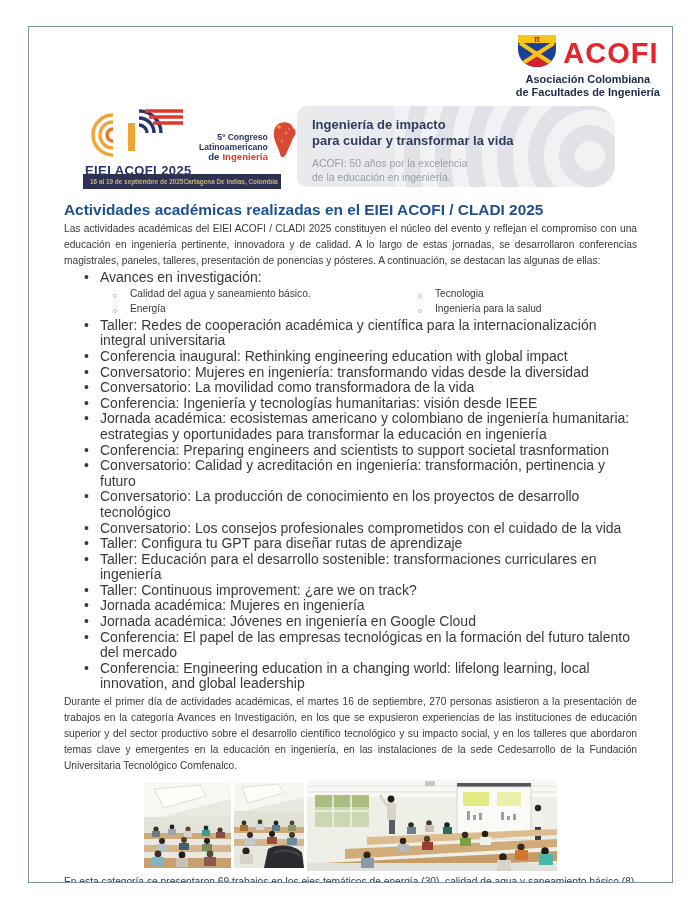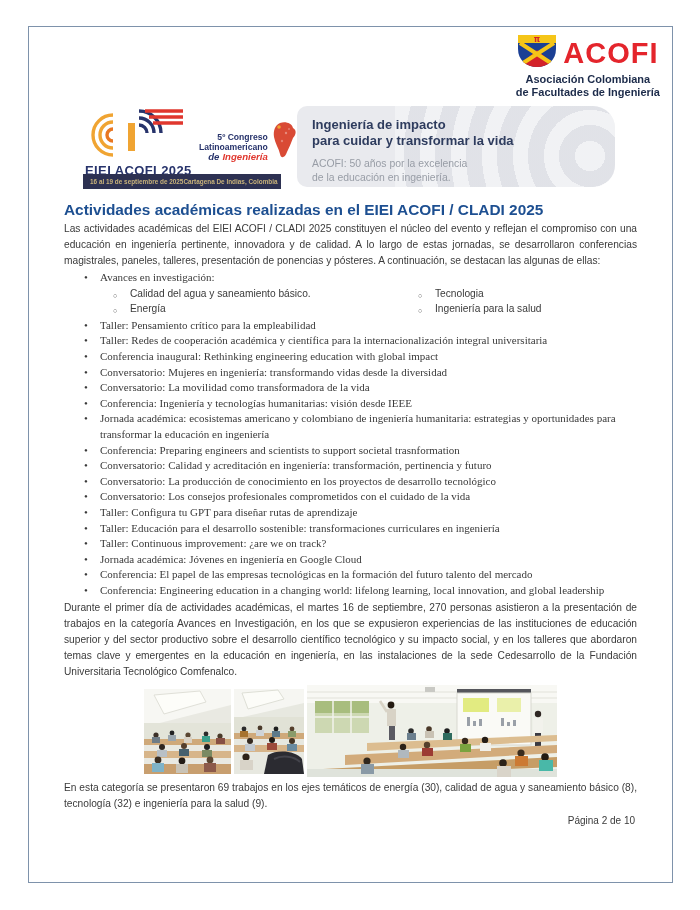--- a/index.html
+++ b/index.html
@@ -9,36 +9,36 @@
   .hdr{position:relative;height:168px;}
   .acofi-block{position:absolute;right:12px;top:7px;display:flex;flex-direction:column;align-items:center;}
   .acofi-row{display:flex;align-items:center;gap:6px;}
   .acofi-word{font-size:29px;font-weight:800;color:#E4252C;letter-spacing:1px;line-height:30px;}
   .acofi-org{margin-top:1px;text-align:center;font-size:11px;font-weight:700;color:#1C2B4A;line-height:13px;}
   .event-block{position:absolute;left:56px;top:80px;width:120px;text-align:left;}
   .event-title{margin-top:2px;font-size:13px;font-weight:800;color:#27336B;letter-spacing:.4px;}
   .congress-block{position:absolute;left:170px;top:94px;display:flex;align-items:flex-start;gap:3px;}
   .congress-text{text-align:right;line-height:9.5px;padding-top:12px;}
   .congress-l1,.congress-l2{font-size:8.6px;font-weight:800;color:#27336B;}
-  .congress-l3{font-size:9.6px;font-weight:800;color:#27336B;font-style:italic;}
+  .congress-l3{font-size:9.6px;font-weight:800;color:#27336B;}
   .congress-l3 .hl{color:#E0372E;}
   .dates-bar{position:absolute;left:54px;top:147px;width:198px;height:15px;background:#2D3152;display:flex;align-items:center;justify-content:space-between;padding:0 7px;box-sizing:border-box;}
   .dates-bar span{font-size:6.4px;font-weight:700;color:#C8B27A;white-space:nowrap;}
   .gray-banner{position:absolute;left:268px;top:79px;width:318px;height:81px;background:#E9EAEE;border-radius:10px 22px 22px 10px;overflow:hidden;box-sizing:border-box;padding:11px 0 0 15px;}
   .gray-banner::before{content:"";position:absolute;right:-40px;top:-60px;width:260px;height:220px;
       background:repeating-radial-gradient(circle at 75% 50%, rgba(255,255,255,.7) 0 15px, rgba(203,206,215,.5) 15px 31px);
       opacity:.55;pointer-events:none;}
   .gb-title{position:relative;font-size:13px;font-weight:700;color:#2E3C5E;line-height:15.5px;}
   .gb-sub{position:relative;margin-top:9px;font-size:10.4px;color:#989DA6;line-height:13.5px;}
   
   main{padding:0 35px;}
   .section-title{font-size:15.4px;font-weight:800;color:#1D4F91;margin:6px 0 2px;line-height:18px;}
   .body-p{font-size:10.2px;line-height:16px;color:#3A3A3A;text-align:justify;margin:2px 0 0;}
   ul.main-list{list-style:none;margin:1px 0 0;padding:0;}
-  li.bullet{position:relative;padding-left:36px;font-size:11px;line-height:15.6px;color:#3A3A3A;font-family:Liberation Serif, serif;}
+  li.bullet{position:relative;padding-left:36px;font-size:14px;line-height:15.6px;color:#3A3A3A;}
   li.bullet::before{content:"\2022";position:absolute;left:20px;color:#3A3A3A;}
   .sub-grid{display:grid;grid-template-columns:305px 1fr;margin-left:42px;}
   .sub-item{position:relative;padding-left:24px;font-size:10.2px;line-height:15.6px;color:#3A3A3A;}
   .sub-item::before{content:"\25CB";position:absolute;left:7px;top:2px;font-size:7px;color:#555;}
   .photos{display:flex;justify-content:center;align-items:center;gap:3px;margin:5px 0 3px;}
   .photos svg{display:block;}
   .page-num{margin-top:3px;text-align:right;font-size:10px;color:#3A3A3A;padding-right:2px;}
 </style>
 </head>
 <body>
@@ -133,34 +133,34 @@
     <ul class="main-list">
       <li class="bullet">Avances en investigación:</li>
     </ul>
     <div class="sub-grid">
       <div class="sub-item">Calidad del agua y saneamiento básico.</div>
       <div class="sub-item">Tecnologia</div>
       <div class="sub-item">Energía</div>
       <div class="sub-item">Ingeniería para la salud</div>
     </div>
     <ul class="main-list">
-      <li class="bullet">Taller: Pensamiento crítico para la empleabilidad</li>
       <li class="bullet">Taller: Redes de cooperación académica y científica para la internacionalización integral universitaria</li>
       <li class="bullet">Conferencia inaugural: Rethinking engineering education with global impact</li>
       <li class="bullet">Conversatorio: Mujeres en ingeniería: transformando vidas desde la diversidad</li>
       <li class="bullet">Conversatorio: La movilidad como transformadora de la vida</li>
       <li class="bullet">Conferencia: Ingeniería y tecnologías humanitarias: visión desde IEEE</li>
       <li class="bullet">Jornada académica: ecosistemas americano y colombiano de ingeniería humanitaria: estrategias y oportunidades para transformar la educación en ingeniería</li>
       <li class="bullet">Conferencia: Preparing engineers and scientists to support societal trasnformation</li>
       <li class="bullet">Conversatorio: Calidad y acreditación en ingeniería: transformación, pertinencia y futuro</li>
       <li class="bullet">Conversatorio: La producción de conocimiento en los proyectos de desarrollo tecnológico</li>
       <li class="bullet">Conversatorio: Los consejos profesionales comprometidos con el cuidado de la vida</li>
       <li class="bullet">Taller: Configura tu GPT para diseñar rutas de aprendizaje</li>
       <li class="bullet">Taller: Educación para el desarrollo sostenible: transformaciones curriculares en ingeniería</li>
       <li class="bullet">Taller: Continuous improvement: ¿are we on track?</li>
+      <li class="bullet">Jornada académica: Mujeres en ingeniería</li>
       <li class="bullet">Jornada académica: Jóvenes en ingeniería en Google Cloud</li>
       <li class="bullet">Conferencia: El papel de las empresas tecnológicas en la formación del futuro talento del mercado</li>
       <li class="bullet">Conferencia: Engineering education in a changing world: lifelong learning, local innovation, and global leadership</li>
     </ul>
 
     <p class="body-p">Durante el primer día de actividades académicas, el martes 16 de septiembre, 270 personas asistieron a la presentación de trabajos en la categoría Avances en Investigación, en los que se expusieron experiencias de las instituciones de educación superior y del sector productivo sobre el desarrollo científico tecnológico y su impacto social, y en los talleres que abordaron temas clave y emergentes en la educación en ingeniería, en las instalaciones de la sede Cedesarrollo de la Fundación Universitaria Tecnológico Comfenalco.</p>
 
     <div class="photos">
 
       <span>

